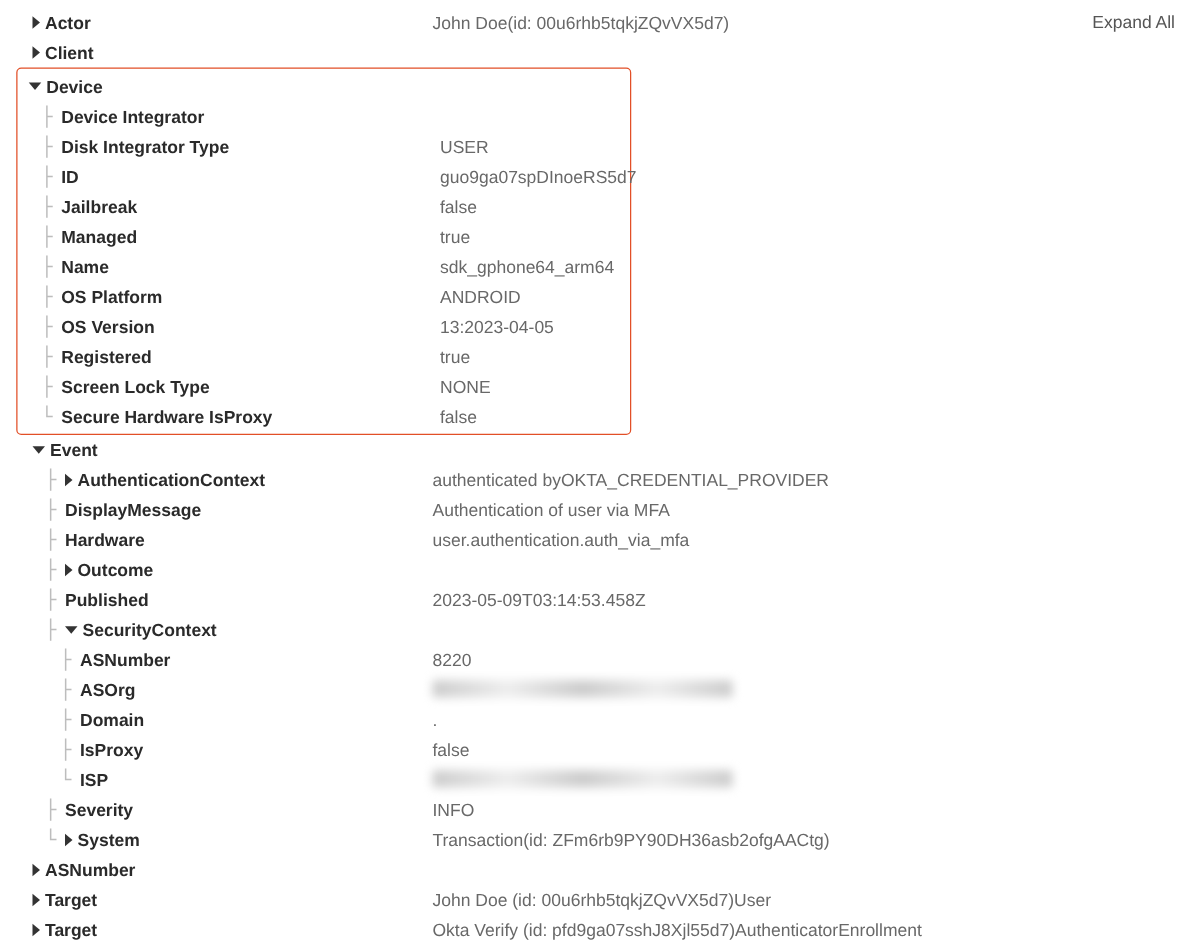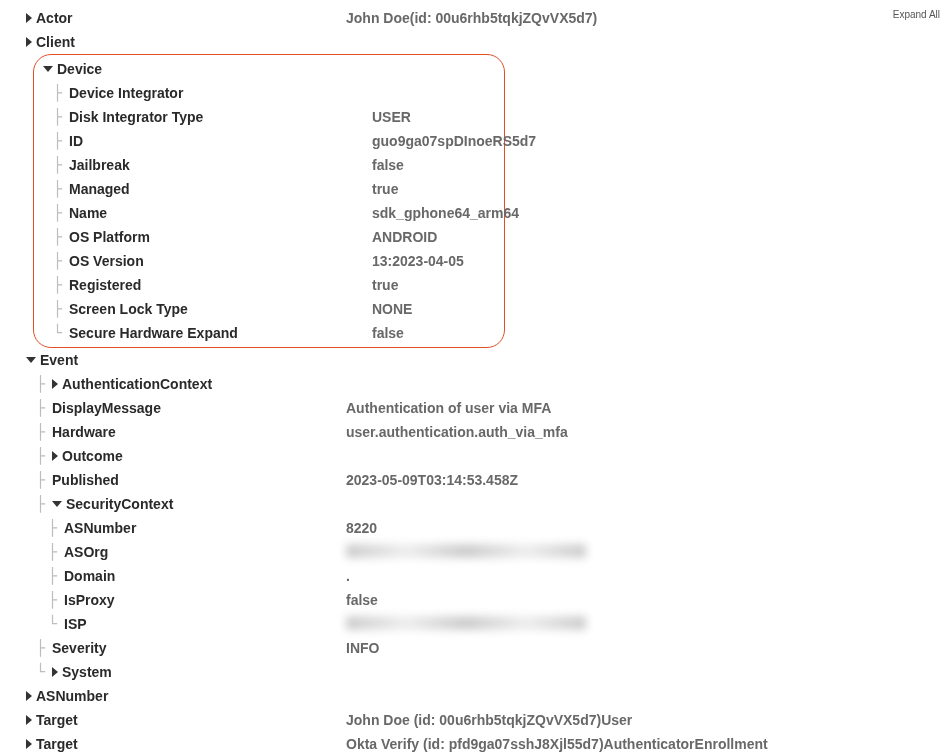--- a/index.html
+++ b/index.html
@@ -41,29 +41,29 @@
   }
 
   .label {
     font-weight: 600;
     color: #2a2a2a;
   }
   .value {
     position: absolute;
     left: 336px;
     color: #686868;
-    font-weight: 700;
+    font-weight: 400;
   }
 
   .expand-all {
     position: absolute;
     right: 10px;
     top: 9px;
     color: #555;
-    font-size: 10px;
+    font-size: 14px;
     cursor: pointer;
   }
 
   
   .d0 { padding-left: 16px; }
   .d1 { padding-left: 26px; }
   .d2 { padding-left: 38px; }
 
   
   .tee, .elbow {
@@ -71,23 +71,23 @@
     width: 16px;
     color: #bdbdbd;
     font-family: monospace;
     font-size: 15px;
     line-height: 14px;
     text-align: left;
   }
 
   .highlight-box {
     border: 1.5px solid #e24f27;
-    border-radius: 18px;
+    border-radius: 4px;
     padding: 2px 2px 2px 2px;
-    margin-left: 23px;
+    margin-left: 3px;
     margin-right: 435px;
   }
   .highlight-box .d0 { padding-left: 7px; }
   .highlight-box .d1 { padding-left: 17px; }
 
   .blur {
     filter: blur(4px);
     background: linear-gradient(90deg,#ccc,#eee,#ccc,#eee,#ccc);
     width: 240px;
     height:14px;
@@ -164,33 +164,34 @@
       <span class="label">Registered</span>
       <span class="value">true</span>
     </div>
     <div class="row d1">
       <span class="tee">├</span>
       <span class="label">Screen Lock Type</span>
       <span class="value">NONE</span>
     </div>
     <div class="row d1">
       <span class="elbow">└</span>
-      <span class="label">Secure Hardware Expand</span>
+      <span class="label">Secure Hardware IsProxy</span>
       <span class="value">false</span>
     </div>
   </div>
 
   <div class="row d0">
     <span class="arrow down"></span>
     <span class="label">Event</span>
   </div>
   <div class="row d1">
     <span class="tee">├</span>
     <span class="arrow right"></span>
     <span class="label">AuthenticationContext</span>
+    <span class="value">authenticated byOKTA_CREDENTIAL_PROVIDER</span>
   </div>
   <div class="row d1">
     <span class="tee">├</span>
     <span class="label">DisplayMessage</span>
     <span class="value">Authentication of user via MFA</span>
   </div>
   <div class="row d1">
     <span class="tee">├</span>
     <span class="label">Hardware</span>
     <span class="value">user.authentication.auth_via_mfa</span>
@@ -238,20 +239,21 @@
   </div>
   <div class="row d1">
     <span class="tee">├</span>
     <span class="label">Severity</span>
     <span class="value">INFO</span>
   </div>
   <div class="row d1">
     <span class="elbow">└</span>
     <span class="arrow right"></span>
     <span class="label">System</span>
+    <span class="value">Transaction(id: ZFm6rb9PY90DH36asb2ofgAACtg)</span>
   </div>
 
   <div class="row d0">
     <span class="arrow right"></span>
     <span class="label">ASNumber</span>
   </div>
 
   <div class="row d0">
     <span class="arrow right"></span>
     <span class="label">Target</span>

